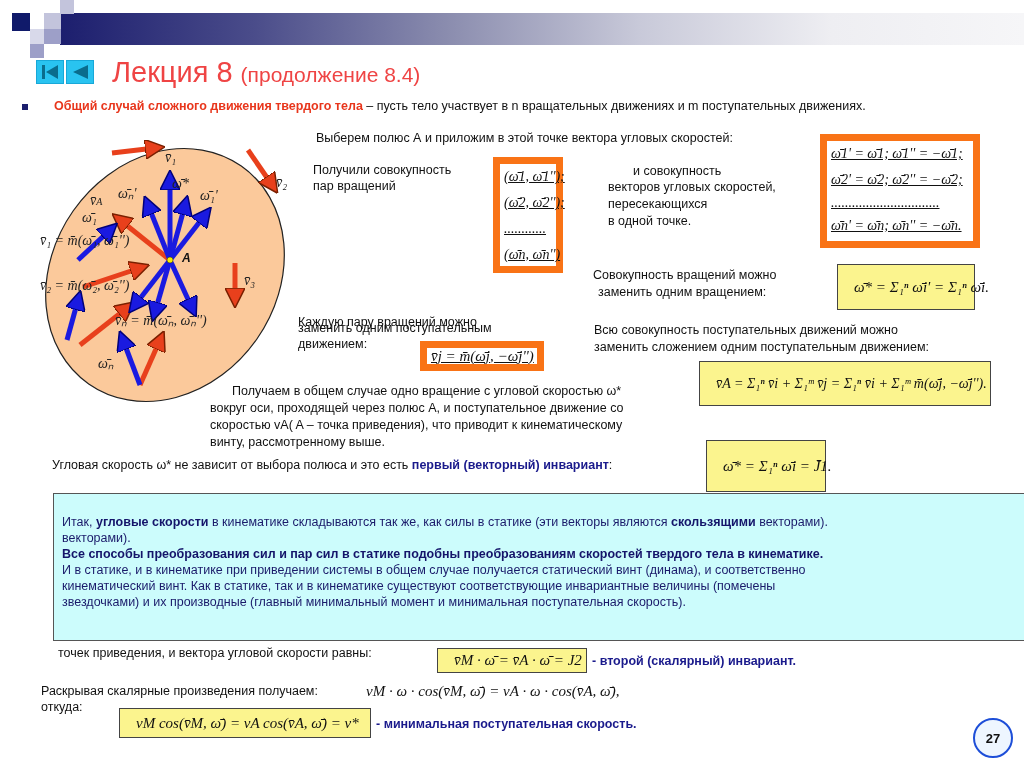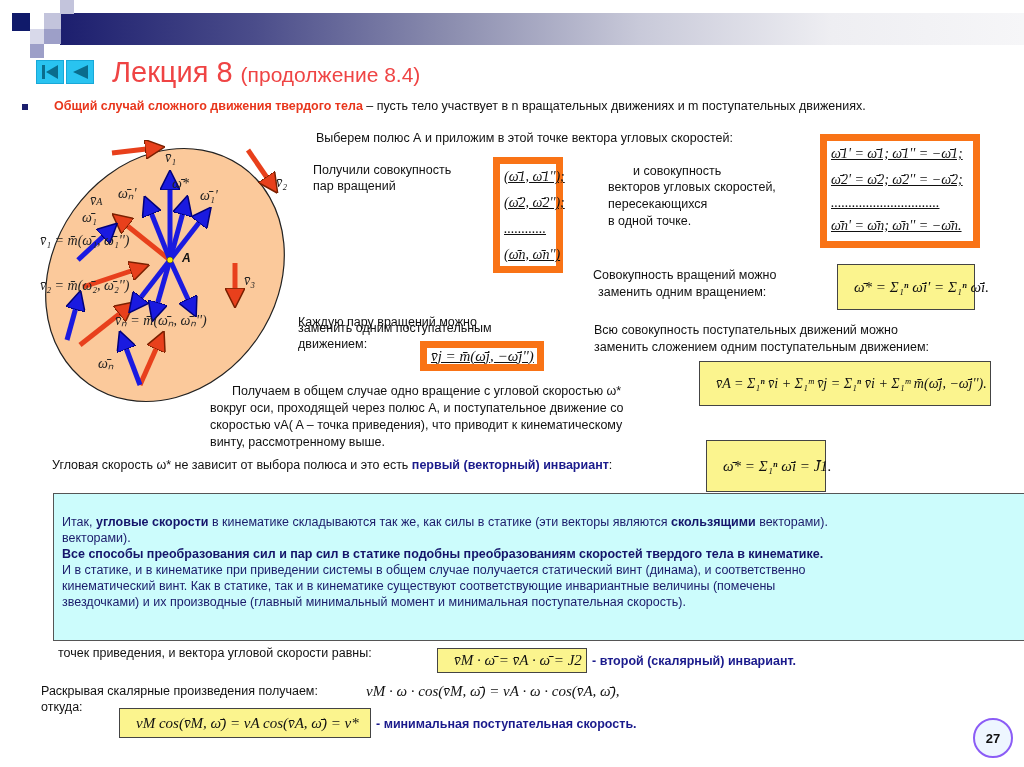--- a/index.html
+++ b/index.html
@@ -31,21 +31,21 @@
   .t { position: absolute; font-size: 12.5px; line-height: 15px; white-space: nowrap; }
   .blueb { color: #1a1a8c; font-weight: bold; }
 
   .fbox { position: absolute; border: 7px solid #f97316; background: #fff; font-family: "Liberation Serif", serif; font-size: 14px; text-decoration: underline; }
   .ybox { position: absolute; border: 1px solid #444; background: #fbf48e; font-family: "Liberation Serif", serif; font-size: 15px; font-style: italic; white-space: nowrap; display:flex; align-items:center; padding: 0 16px; }
   .fline { font-style: italic; white-space: nowrap; line-height: 26px; padding-left: 4px; }
 
   .cyanbox { position: absolute; left: 53px; top: 493px; width: 983px; height: 148px; background: #ccfcfc; border: 1px solid #555; padding: 20px 0 0 8px; color: #1a1a6a; font-size: 12.5px; line-height: 16px; }
   .cyanbox b { color: #14146a; }
 
-  .pagenum { position: absolute; left: 973px; top: 718px; width: 40px; height: 40px; border-radius: 50%; background: #eef6ff; border: 2px solid #8b5cf6; display:flex; align-items:center; justify-content:center; font-weight: bold; font-size: 13px; color: #111; }
+  .pagenum { position: absolute; left: 973px; top: 718px; width: 40px; height: 40px; border-radius: 50%; background: #eef6ff; border: 2px solid #1d4ed8; display:flex; align-items:center; justify-content:center; font-weight: bold; font-size: 13px; color: #111; }
 
   .diagram { position: absolute; left: 30px; top: 140px; width: 270px; height: 270px; }
 </style>
 </head>
 <body>
 
 <div class="hdr-bar"></div>
 <div class="sq sq3"></div>
 <div class="sq sq1"></div>
 <div class="sq sq2"></div>

